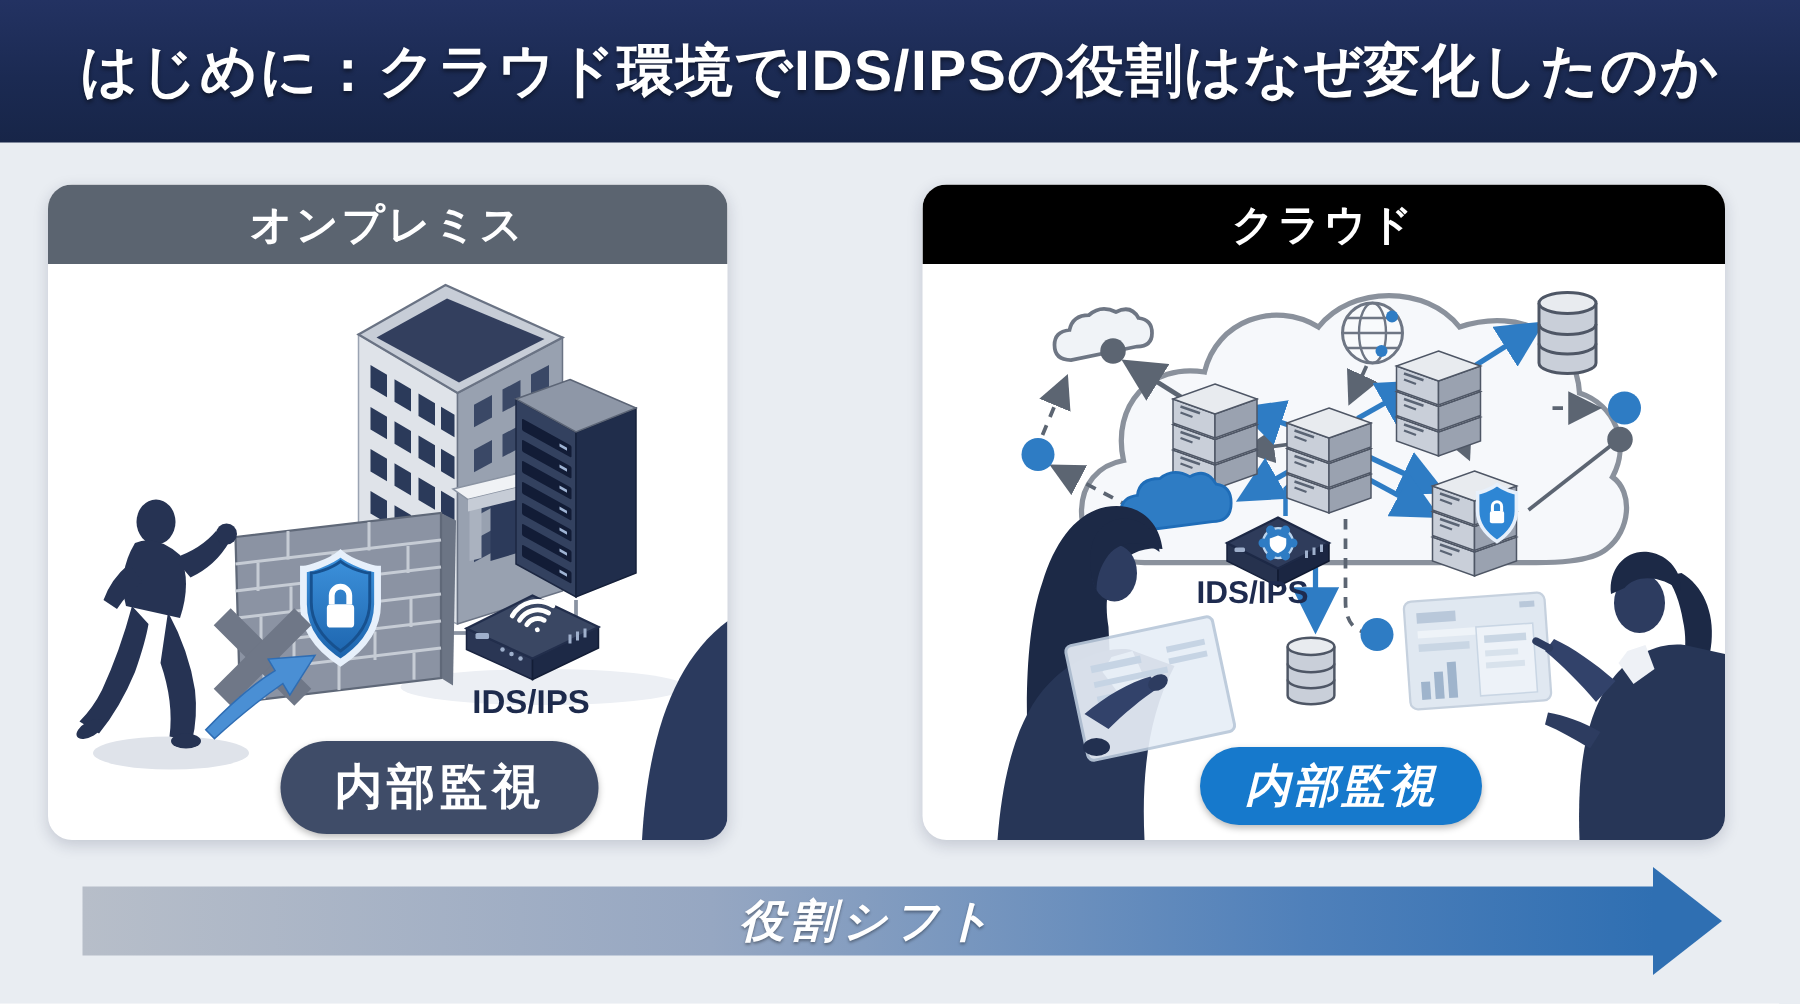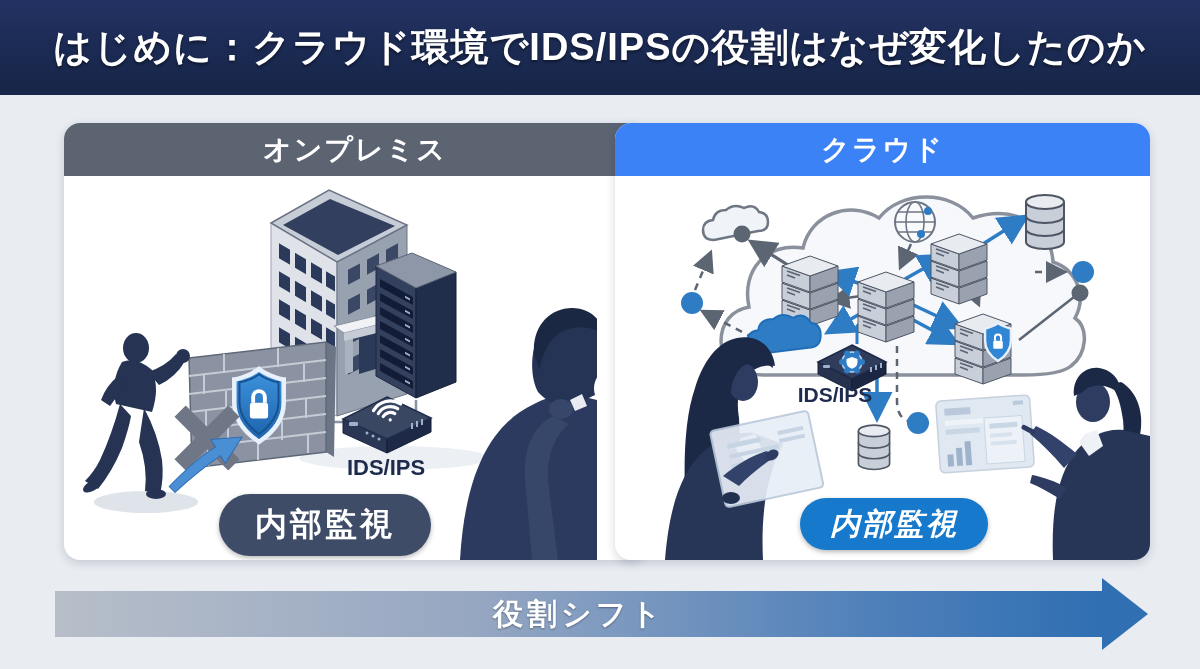--- a/index.html
+++ b/index.html
@@ -7,43 +7,43 @@
   .page { position:relative; width:1200px; height:669px; background:#e9edf2; overflow:hidden;padding-left:12px; }
 
   .titlebar { position:absolute; left:0; top:0; width:1200px; height:95px;
     background:linear-gradient(180deg,#233262 0%, #1b2a52 55%, #172548 100%);
     display:flex; align-items:center; justify-content:center; }
   .titlebar h1 { color:#ffffff; font-size:38px; font-weight:800; letter-spacing:1px;
     text-shadow:0 2px 3px rgba(0,0,0,.45); white-space:nowrap; }
 
   .panel { position:absolute; top:123px; height:437px; background:#ffffff;
     border-radius:16px; overflow:hidden; box-shadow:0 3px 10px rgba(25,35,65,.18); }
-  .panel.left  { left:64px;  width:582px; }
+  .panel.left  { left:32px;  width:453px; }
   .panel.right { left:615px; width:535px; }
   .panel-head { height:53px; display:flex; align-items:center; justify-content:center;
     color:#fff; font-size:28px; font-weight:800; letter-spacing:2px; }
   .panel-head.gray { background:#5b6470; }
-  .panel-head.navy { background:#3b82f6; }
+  .panel-head.navy { background:#000000; }
   .panel-body { position:relative; width:100%; height:384px; overflow:hidden; }
   svg.scene { position:absolute; left:0; top:0; }
   svg text { font-family:"Liberation Sans", sans-serif; }
 
   .badge { position:absolute; border-radius:40px; color:#ffffff; font-weight:800;
     display:flex; align-items:center; justify-content:center;
     box-shadow:0 2px 5px rgba(0,0,0,.28); white-space:nowrap; }
   .badge.navy { left:155px; top:371px; width:212px; height:62px; background:#3f4c68; font-size:32px; letter-spacing:3px; }
   .badge.blue { left:185px; top:375px; width:188px; height:52px; background:#1679cc; font-size:30px; letter-spacing:2px; }
 
   .arrow-body { position:absolute; left:55px; top:591px; width:1048px; height:46px;
     background:linear-gradient(90deg,#b7bec9 0%, #96a7c2 40%, #4f80ba 78%, #2f6fb2 100%);
     display:flex; align-items:center; justify-content:center; }
   .arrow-head { position:absolute; left:1102px; top:578px; width:46px; height:72px;
     background:#2f6fb2; clip-path:polygon(0 0, 100% 50%, 0 100%); }
   .arrow-label { color:#fff; font-size:30px; font-weight:800; letter-spacing:4px;
-    text-shadow:0 1px 2px rgba(0,0,0,.35); }
+    text-shadow:0 1px 2px rgba(0,0,0,.35);font-style:italic; }
 </style>
 </head>
 <body>
 
 <div class="page">
 
   <header class="titlebar">
     <h1>はじめに：クラウド環境でIDS/IPSの役割はなぜ変化したのか</h1>
   </header>
 

